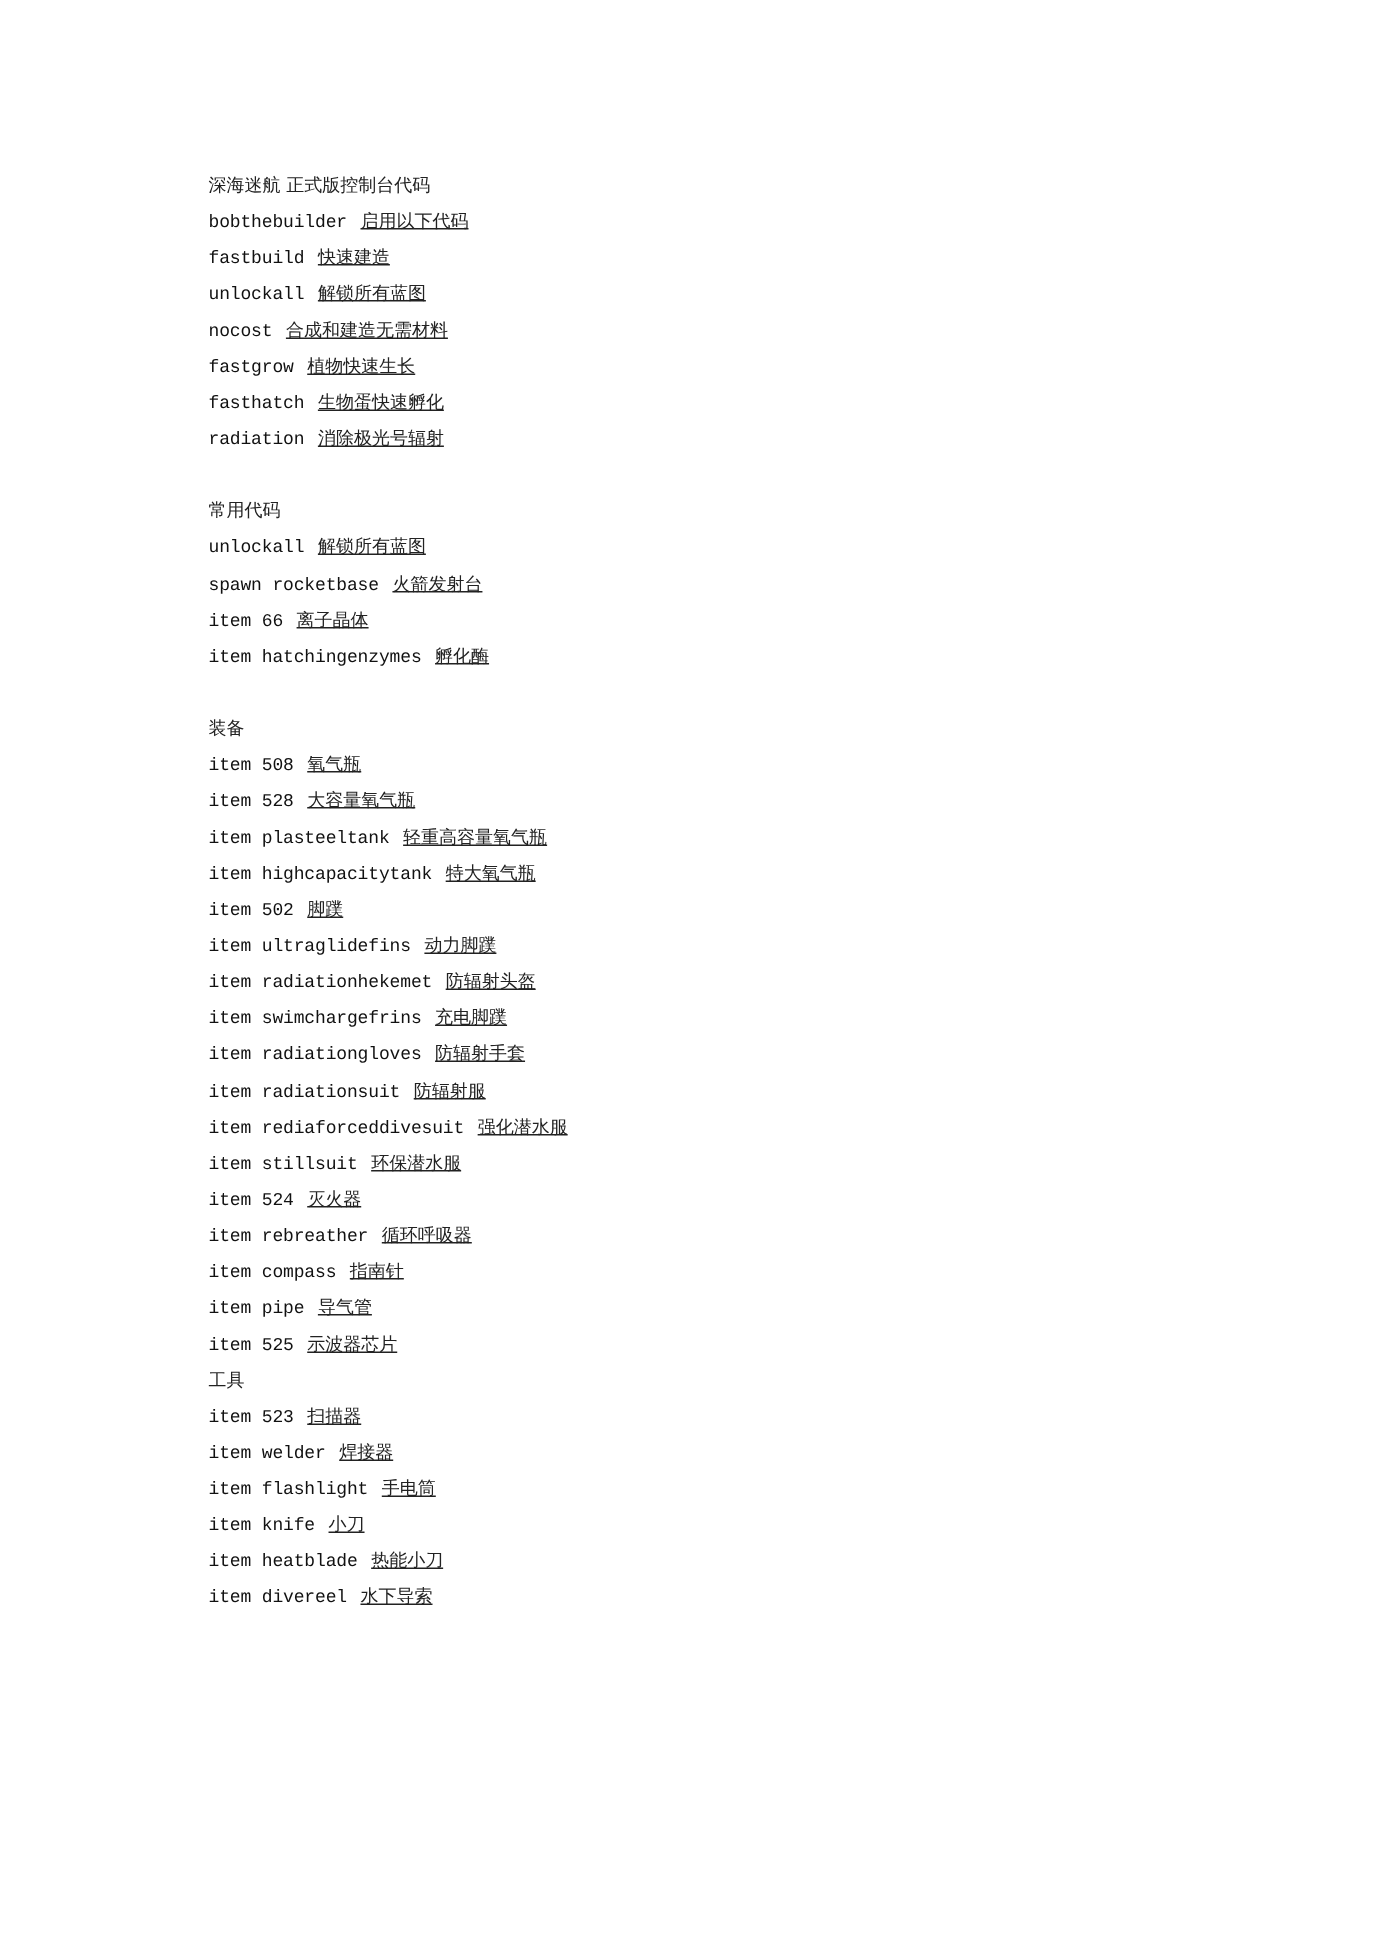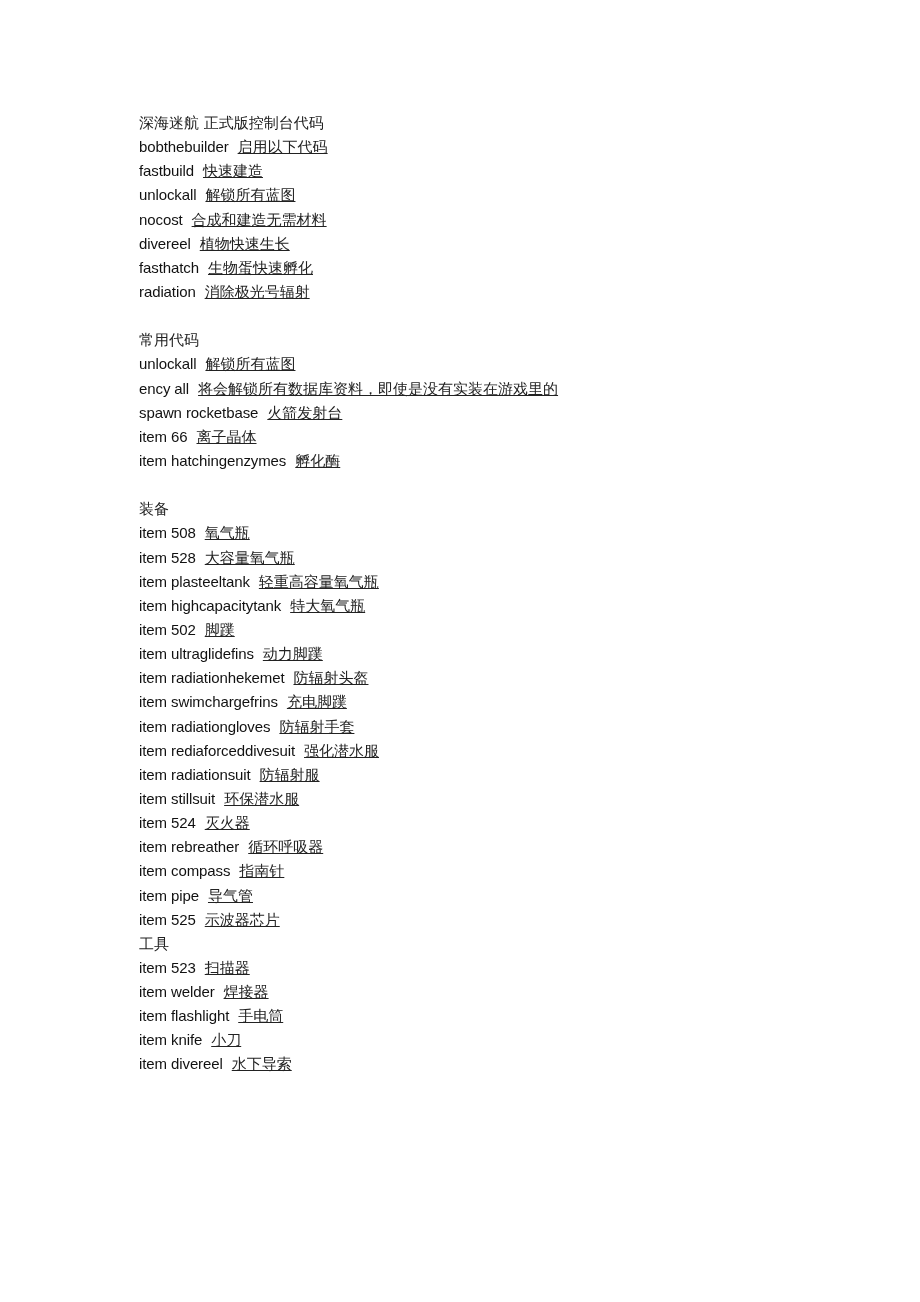--- a/index.html
+++ b/index.html
@@ -17,26 +17,26 @@
     }
     .page {
       position: absolute;
       left: 139px;
       top: 111px;
       width: 700px;
     }
     .line {
       height: 24.15px;
       line-height: 24.15px;
-      font-size: 15px;
+      font-size: 12px;
       white-space: nowrap;
     }
     .line.blank { }
     .cmd {
-      font-family: Liberation Sans, sans-serif;
+      font-family: Liberation Mono, monospace;
       letter-spacing: -0.1px;
     }
     .sep { display: inline-block; width: 9px; }
     .desc {
       font-family: "DejaVu Sans", "Liberation Sans", sans-serif;
       color: #222222;
       text-decoration: underline;
     }
     .heading {
       font-family: "DejaVu Sans", "Liberation Sans", sans-serif;
@@ -46,52 +46,52 @@
 </head>
 <body>
 
 <div class="page">
 
   <div class="line heading">深海迷航  正式版控制台代码</div>
   <div class="line"><span class="cmd">bobthebuilder</span><span class="sep"></span><span class="desc">启用以下代码</span></div>
   <div class="line"><span class="cmd">fastbuild</span><span class="sep"></span><span class="desc">快速建造</span></div>
   <div class="line"><span class="cmd">unlockall</span><span class="sep"></span><span class="desc">解锁所有蓝图</span></div>
   <div class="line"><span class="cmd">nocost</span><span class="sep"></span><span class="desc">合成和建造无需材料</span></div>
-  <div class="line"><span class="cmd">divereel</span><span class="sep"></span><span class="desc">植物快速生长</span></div>
+  <div class="line"><span class="cmd">fastgrow</span><span class="sep"></span><span class="desc">植物快速生长</span></div>
   <div class="line"><span class="cmd">fasthatch</span><span class="sep"></span><span class="desc">生物蛋快速孵化</span></div>
   <div class="line"><span class="cmd">radiation</span><span class="sep"></span><span class="desc">消除极光号辐射</span></div>
   <div class="line blank"></div>
 
   <div class="line heading">常用代码</div>
   <div class="line"><span class="cmd">unlockall</span><span class="sep"></span><span class="desc">解锁所有蓝图</span></div>
-  <div class="line"><span class="cmd">ency all</span><span class="sep"></span><span class="desc">将会解锁所有数据库资料，即使是没有实装在游戏里的</span></div>
   <div class="line"><span class="cmd">spawn rocketbase</span><span class="sep"></span><span class="desc">火箭发射台</span></div>
   <div class="line"><span class="cmd">item 66</span><span class="sep"></span><span class="desc">离子晶体</span></div>
   <div class="line"><span class="cmd">item hatchingenzymes</span><span class="sep"></span><span class="desc">孵化酶</span></div>
   <div class="line blank"></div>
 
   <div class="line heading">装备</div>
   <div class="line"><span class="cmd">item 508</span><span class="sep"></span><span class="desc">氧气瓶</span></div>
   <div class="line"><span class="cmd">item 528</span><span class="sep"></span><span class="desc">大容量氧气瓶</span></div>
   <div class="line"><span class="cmd">item plasteeltank</span><span class="sep"></span><span class="desc">轻重高容量氧气瓶</span></div>
   <div class="line"><span class="cmd">item highcapacitytank</span><span class="sep"></span><span class="desc">特大氧气瓶</span></div>
   <div class="line"><span class="cmd">item 502</span><span class="sep"></span><span class="desc">脚蹼</span></div>
   <div class="line"><span class="cmd">item ultraglidefins</span><span class="sep"></span><span class="desc">动力脚蹼</span></div>
   <div class="line"><span class="cmd">item radiationhekemet</span><span class="sep"></span><span class="desc">防辐射头盔</span></div>
   <div class="line"><span class="cmd">item swimchargefrins</span><span class="sep"></span><span class="desc">充电脚蹼</span></div>
   <div class="line"><span class="cmd">item radiationgloves</span><span class="sep"></span><span class="desc">防辐射手套</span></div>
+  <div class="line"><span class="cmd">item radiationsuit</span><span class="sep"></span><span class="desc">防辐射服</span></div>
   <div class="line"><span class="cmd">item rediaforceddivesuit</span><span class="sep"></span><span class="desc">强化潜水服</span></div>
-  <div class="line"><span class="cmd">item radiationsuit</span><span class="sep"></span><span class="desc">防辐射服</span></div>
   <div class="line"><span class="cmd">item stillsuit</span><span class="sep"></span><span class="desc">环保潜水服</span></div>
   <div class="line"><span class="cmd">item 524</span><span class="sep"></span><span class="desc">灭火器</span></div>
   <div class="line"><span class="cmd">item rebreather</span><span class="sep"></span><span class="desc">循环呼吸器</span></div>
   <div class="line"><span class="cmd">item compass</span><span class="sep"></span><span class="desc">指南针</span></div>
   <div class="line"><span class="cmd">item pipe</span><span class="sep"></span><span class="desc">导气管</span></div>
   <div class="line"><span class="cmd">item 525</span><span class="sep"></span><span class="desc">示波器芯片</span></div>
 
   <div class="line heading">工具</div>
   <div class="line"><span class="cmd">item 523</span><span class="sep"></span><span class="desc">扫描器</span></div>
   <div class="line"><span class="cmd">item welder</span><span class="sep"></span><span class="desc">焊接器</span></div>
   <div class="line"><span class="cmd">item flashlight</span><span class="sep"></span><span class="desc">手电筒</span></div>
   <div class="line"><span class="cmd">item knife</span><span class="sep"></span><span class="desc">小刀</span></div>
+  <div class="line"><span class="cmd">item heatblade</span><span class="sep"></span><span class="desc">热能小刀</span></div>
   <div class="line"><span class="cmd">item divereel</span><span class="sep"></span><span class="desc">水下导索</span></div>
 
 </div>
 
 </body></html>

